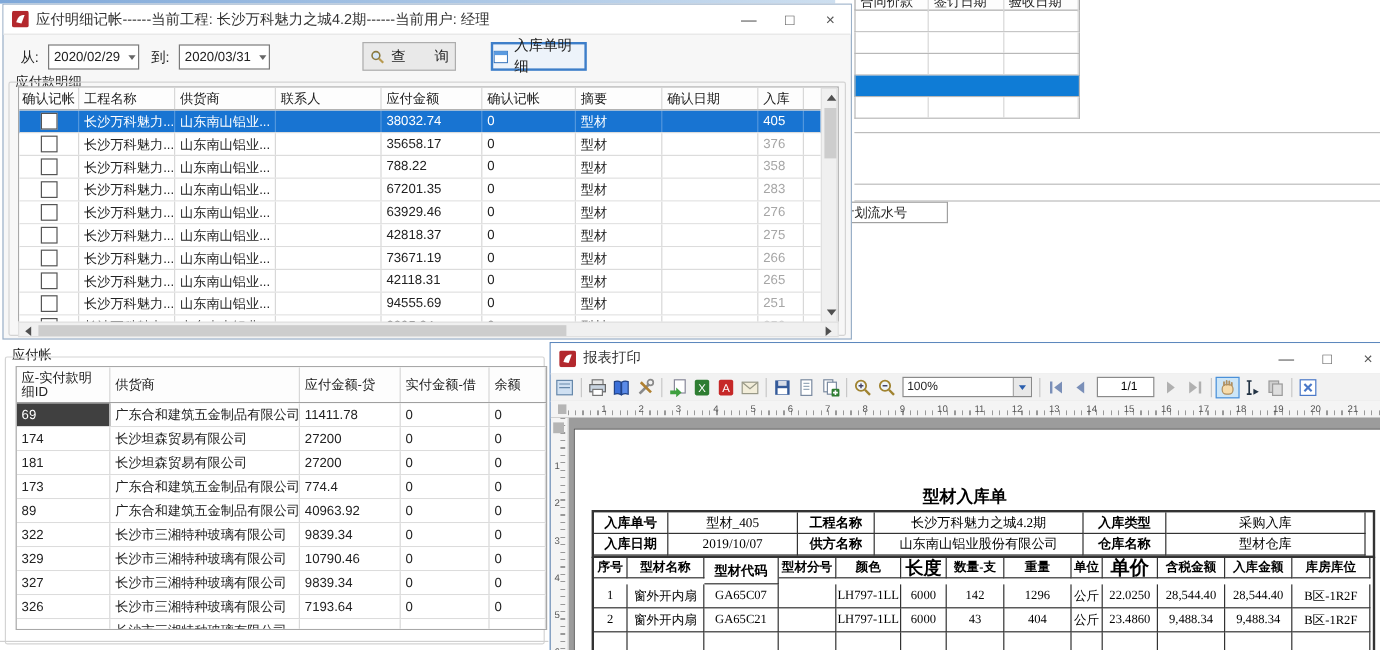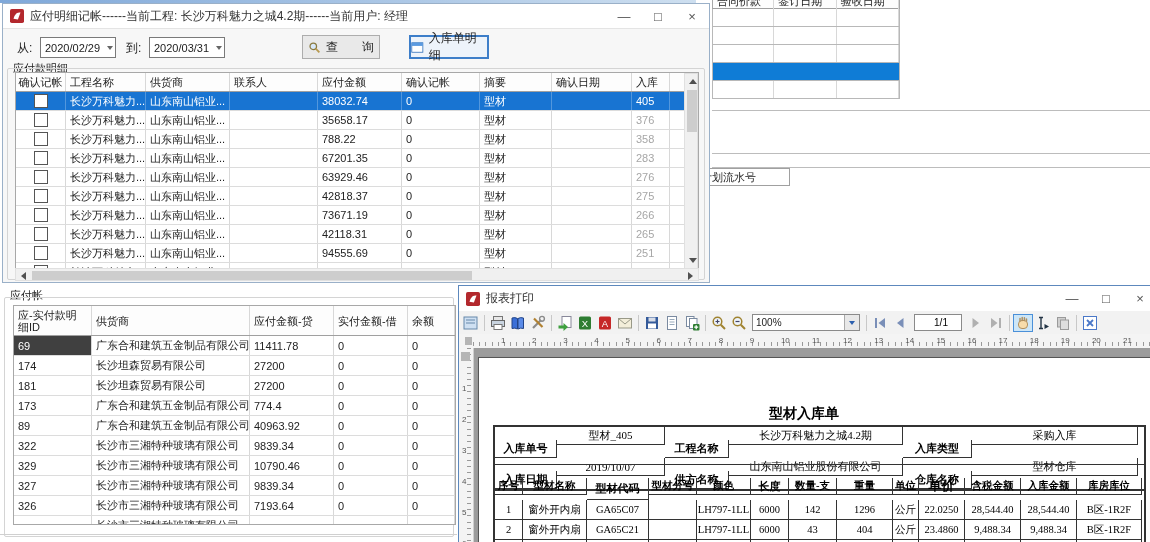--- a/index.html
+++ b/index.html
@@ -54,21 +54,21 @@
   .vruler span{position:absolute;left:3px;font-size:8px;color:#555;}
   .vticks{position:absolute;top:0;bottom:0;left:8px;width:4px;
     background:repeating-linear-gradient(to bottom,#999 0 1px,transparent 1px 6.2px);}
   
   .page{position:absolute;background:#fff;border:1px solid #555;box-shadow:2px 2px 3px rgba(0,0,0,.35);
     font-family:"Liberation Serif","DejaVu Serif",serif;color:#000;}
   .rtable{position:absolute;border:2px solid #333;border-collapse:collapse;box-sizing:border-box;}
   .rrow{display:flex;}
   .rcell{box-sizing:border-box;border:0.5px solid #333;border-width:0 1px 1px 0;padding:1px 2px;
     display:flex;align-items:center;justify-content:center;white-space:nowrap;overflow:hidden;font-size:11px;}
-  .rcell.bold{font-weight:bold;margin-top:13px;}
+  .rcell.bold{font-weight:bold;}
   .btn{position:absolute;display:flex;align-items:center;justify-content:center;gap:5px;
     background:#e9e9e9;border:1px solid #adadad;box-sizing:border-box;font-size:12px;cursor:default;}
   .btn.focus{border:2px solid #3d7ec9;background:#edf3fa;}
   .datebox{position:absolute;height:21px;background:#fff;border:1px solid #7a7a7a;box-sizing:border-box;
     display:flex;align-items:center;font-size:11px;}
   .datebox .dval{flex:1;padding:0 4px;white-space:nowrap;}
   .datebox .darr{width:15px;display:flex;align-items:center;justify-content:center;height:100%;}
   .lbl{position:absolute;font-size:12px;color:#222;white-space:nowrap;}
   .hline{position:absolute;height:1px;background:#bcbcbc;}
 </style>
@@ -641,25 +641,25 @@
               <div class="rcell" style="width: 166px; height: 18px;">型材仓库</div>
             </div>
           </div>
         <div class="rtable" id="detail-table" style="left:14px;top:106px;width:653px;border-top-width:1px;">
             <div class="rrow">
               <div class="rcell bold" style="width: 28px; height: 17px; font-size: 10.5px;">序号</div>
               <div class="rcell bold" style="width: 64px; height: 17px; font-size: 10.5px;">型材名称</div>
               <div class="rcell bold" style="width: 62px; height: 22px; font-size: 11px;">型材代码</div>
               <div class="rcell bold" style="width: 48px; height: 17px; font-size: 10.5px;">型材分号</div>
               <div class="rcell bold" style="width: 54px; height: 17px; font-size: 10.5px;">颜色</div>
-              <div class="rcell bold" style="width: 38px; height: 17px; font-size: 11px;">长度</div>
+              <div class="rcell bold" style="width: 38px; height: 17px; font-size: 15px;">长度</div>
               <div class="rcell bold" style="width: 48px; height: 17px; font-size: 10.5px;">数量-支</div>
               <div class="rcell bold" style="width: 56px; height: 17px; font-size: 10.5px;">重量</div>
               <div class="rcell bold" style="width: 26px; height: 17px; font-size: 10.5px;">单位</div>
-              <div class="rcell bold" style="width: 46px; height: 17px; font-size: 13px;">单价</div>
+              <div class="rcell bold" style="width: 46px; height: 17px; font-size: 16px;">单价</div>
               <div class="rcell bold" style="width: 56px; height: 17px; font-size: 10.5px;">含税金额</div>
               <div class="rcell bold" style="width: 56px; height: 17px; font-size: 10.5px;">入库金额</div>
               <div class="rcell bold" style="width: 65px; height: 17px; font-size: 10.5px;">库房库位</div>
             </div>
             <div class="rrow">
               <div class="rcell" style="width: 28px; height: 20px; font-size: 10.5px;">1</div>
               <div class="rcell" style="width: 64px; height: 20px; font-size: 10.5px;">窗外开内扇</div>
               <div class="rcell" style="width: 62px; height: 20px; font-size: 10.5px;">GA65C07</div>
               <div class="rcell" style="width: 48px; height: 20px; font-size: 10.5px;"></div>
               <div class="rcell" style="width: 54px; height: 20px; font-size: 10.5px;">LH797-1LL</div>

